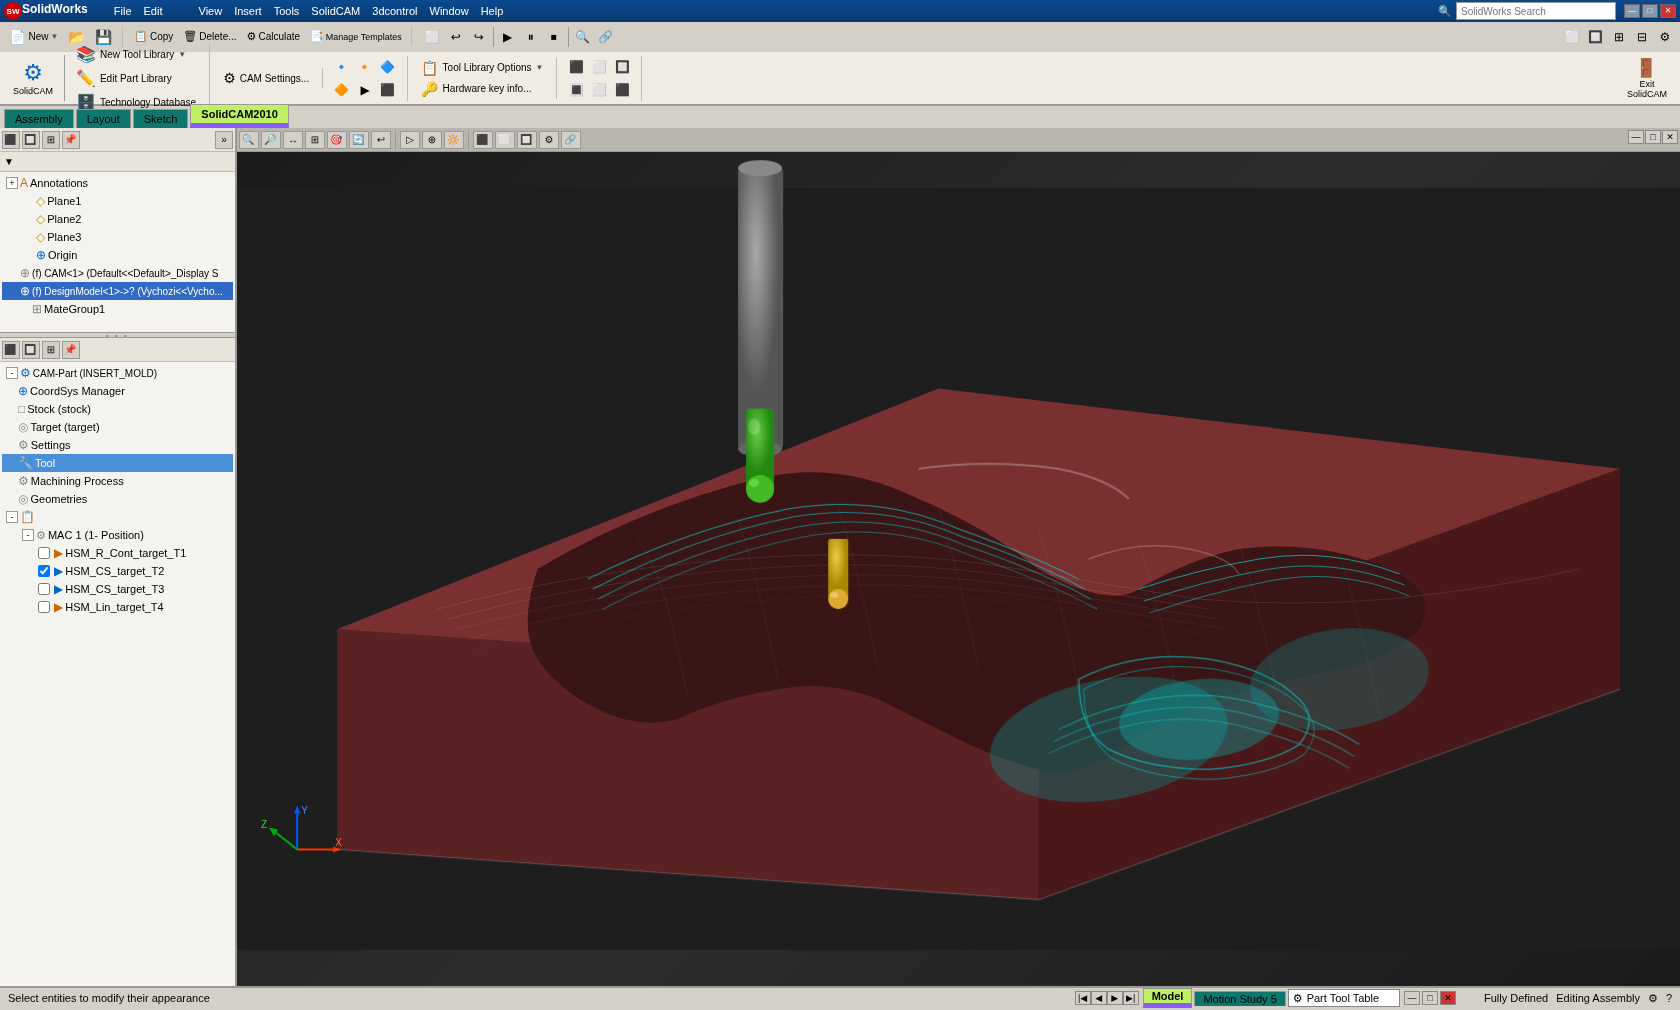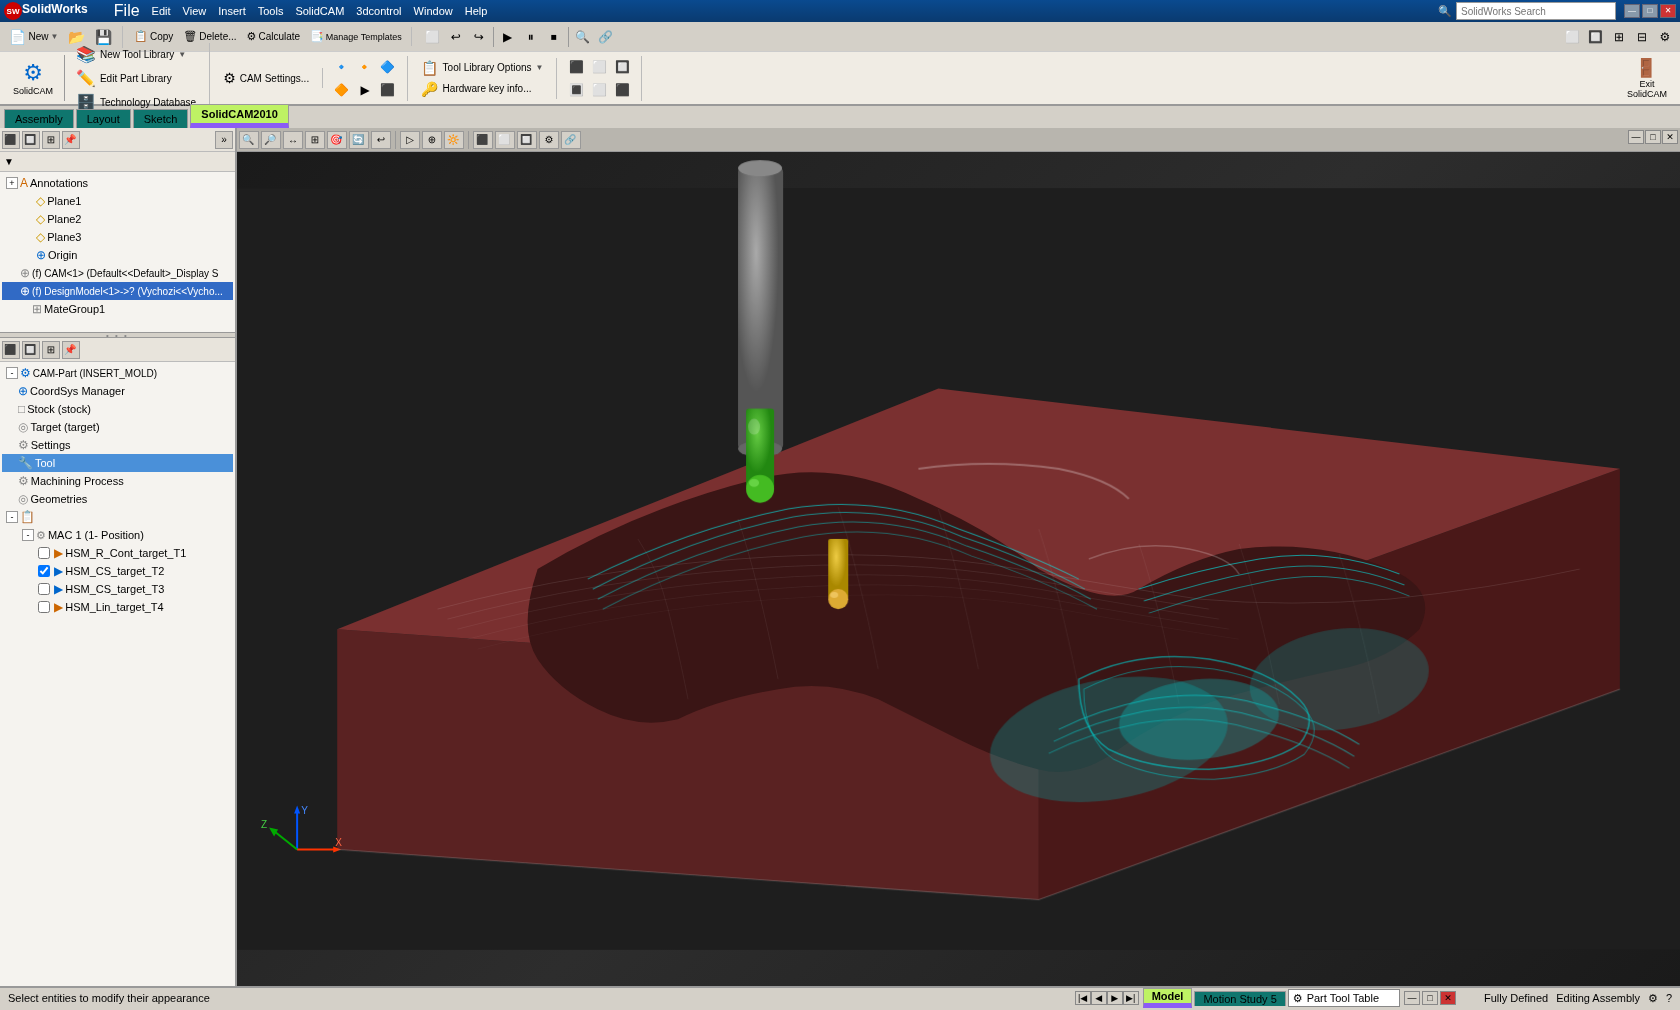--- a/index.html
+++ b/index.html
@@ -387,23 +387,23 @@
 </head>
 <body>
 
 <div id="titlebar">
   <div class="logo">
     <div class="logo-icon">SW</div>
     <span>SolidWorks</span>
   </div>
   <div style="width:20px;"></div>
 
-  <span style="padding:0 6px;cursor:pointer;font-size:16px;">File</span>
+  <span style="padding:0 6px;cursor:pointer;font-size:11px;">File</span>
   <span style="padding:0 6px;cursor:pointer;font-size:11px;">Edit</span>
-  <span style="padding:0 6px;cursor:pointer;font-size:11px;">View</span>
+  <span style="padding:0 6px;cursor:pointer;font-size:11px;margin-left:24px;">View</span>
   <span style="padding:0 6px;cursor:pointer;font-size:11px;">Insert</span>
   <span style="padding:0 6px;cursor:pointer;font-size:11px;">Tools</span>
   <span style="padding:0 6px;cursor:pointer;font-size:11px;">SolidCAM</span>
   <span style="padding:0 6px;cursor:pointer;font-size:11px;">3dcontrol</span>
   <span style="padding:0 6px;cursor:pointer;font-size:11px;">Window</span>
   <span style="padding:0 6px;cursor:pointer;font-size:11px;">Help</span>
   <div style="flex:1;"></div>
   <div class="search-area" style="display:flex;align-items:center;gap:4px;">
     <span style="font-size:11px;">🔍</span>
     <div id="search-box">

